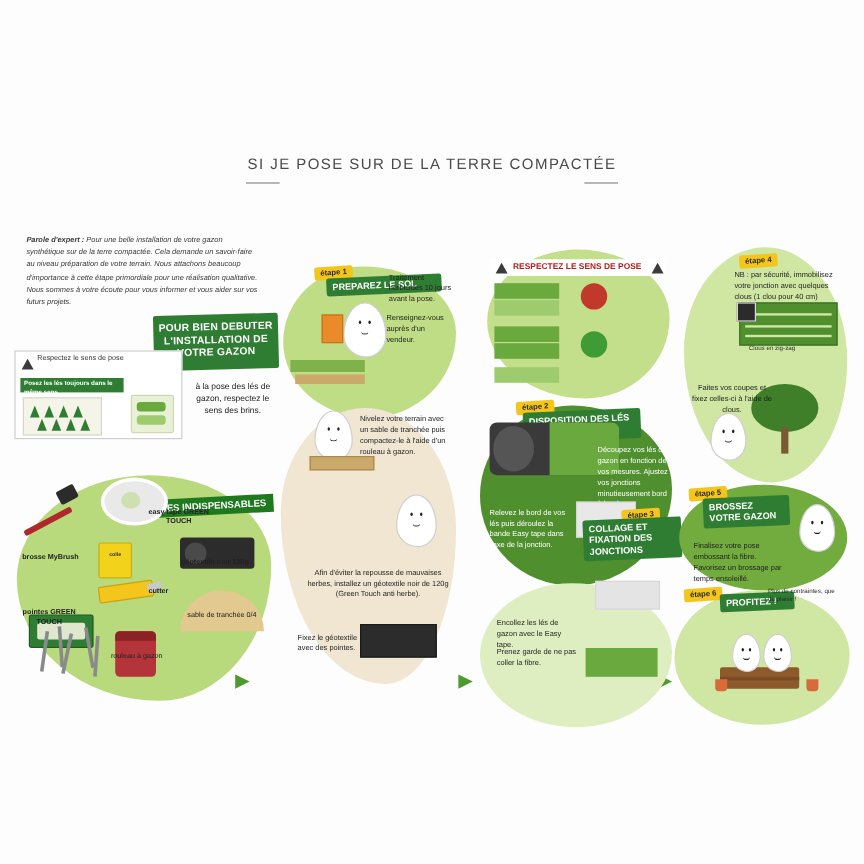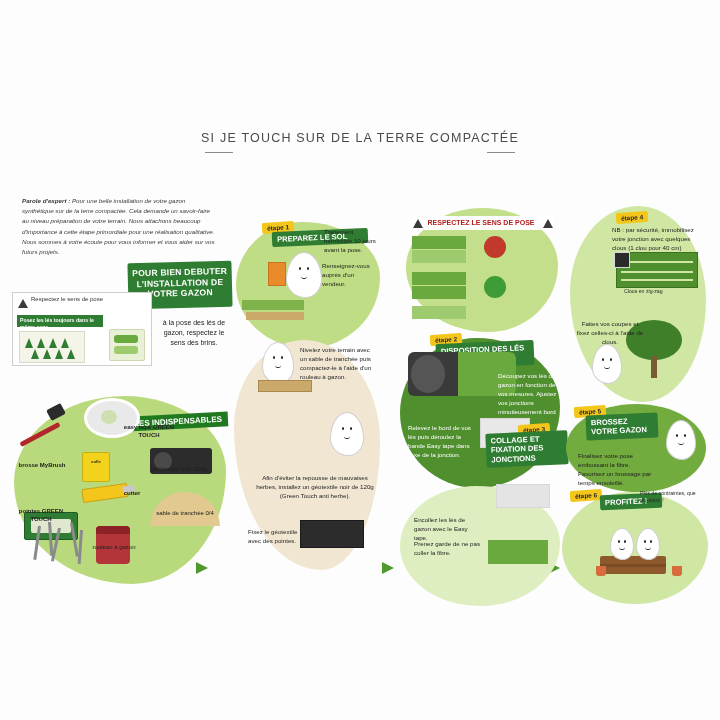--- a/index.html
+++ b/index.html
@@ -275,21 +275,21 @@
   }
   .hr-dark { position:absolute; background:#2f7d32; }
 </style>
 </head>
 <body>
 
 <div id="page">
   <div class="page-bg"></div>
 
   <div class="title-wrap">
-    <span class="title">SI JE TOUCH SUR DE LA TERRE COMPACTÉE</span>
+    <span class="title">SI JE POSE SUR DE LA TERRE COMPACTÉE</span>
   </div>
   <div class="title-rule rule-left"></div>
   <div class="title-rule rule-right"></div>
 
   <div class="expert">
     <b>Parole d'expert :</b><span> Pour une belle installation de votre gazon synthétique sur de la terre compactée. Cela demande un savoir-faire au niveau préparation de votre terrain. Nous attachons beaucoup d'importance à cette étape primordiale pour une réalisation qualitative. Nous sommes à votre écoute pour vous informer et vous aider sur vos futurs projets.</span>
   </div>
 
   <div class="blob b3"></div>
   <div class="blob b2"></div>

